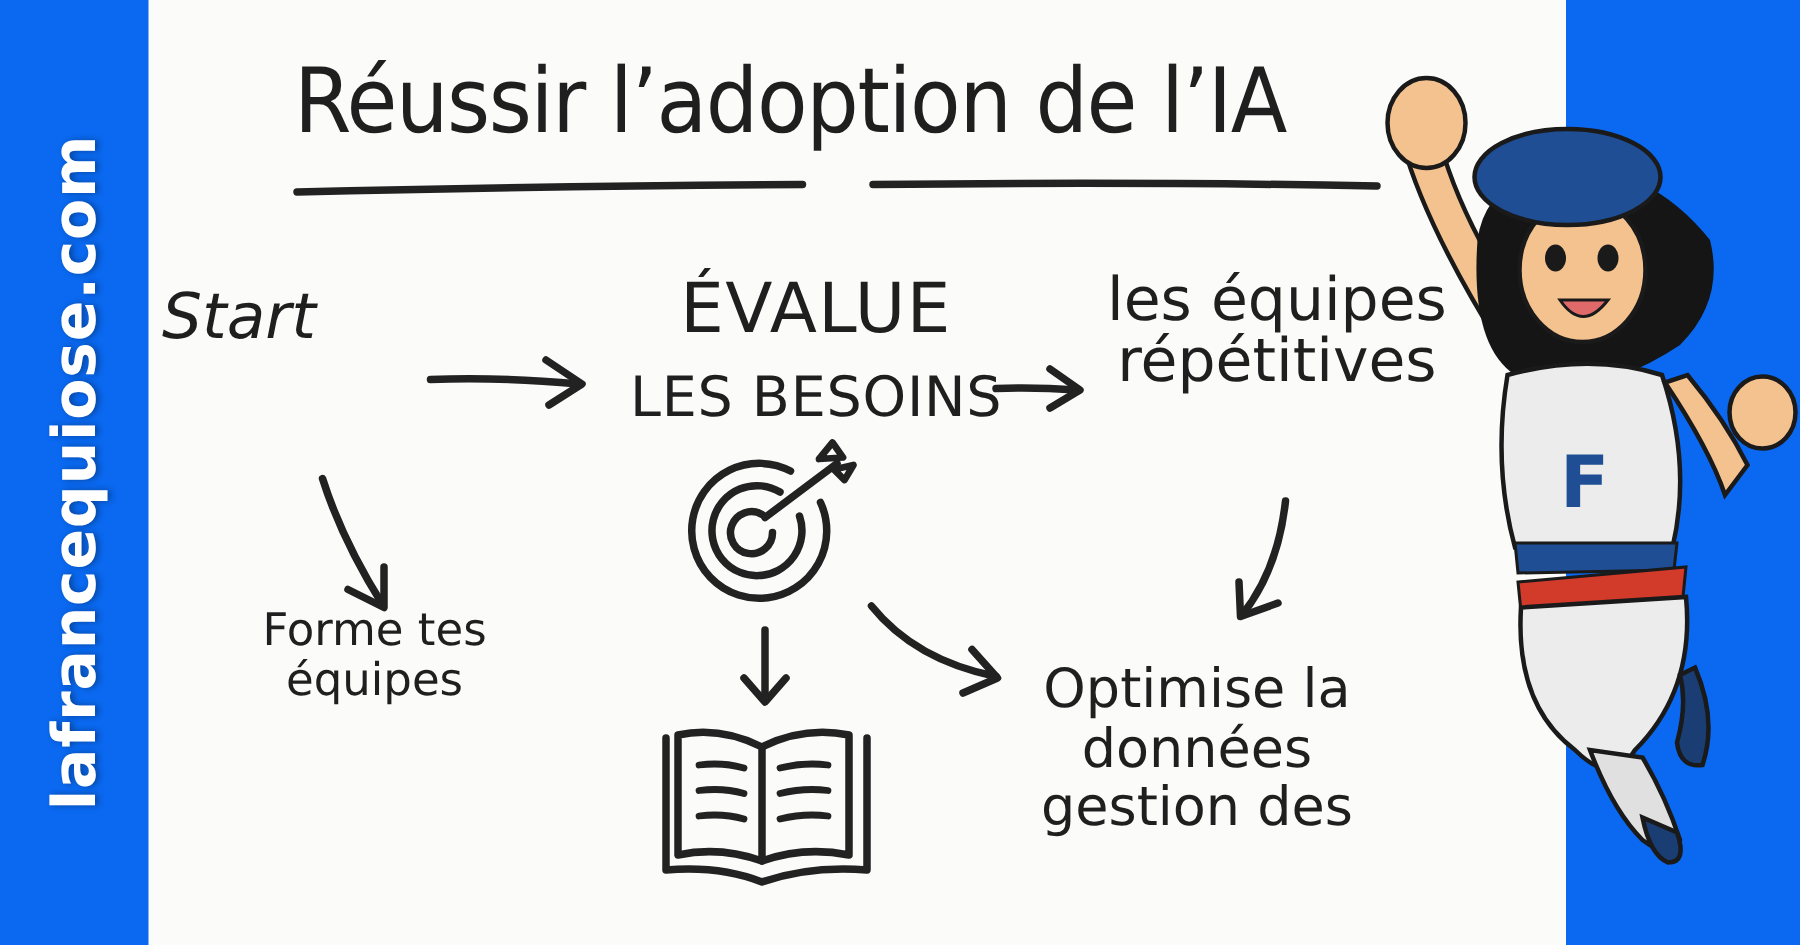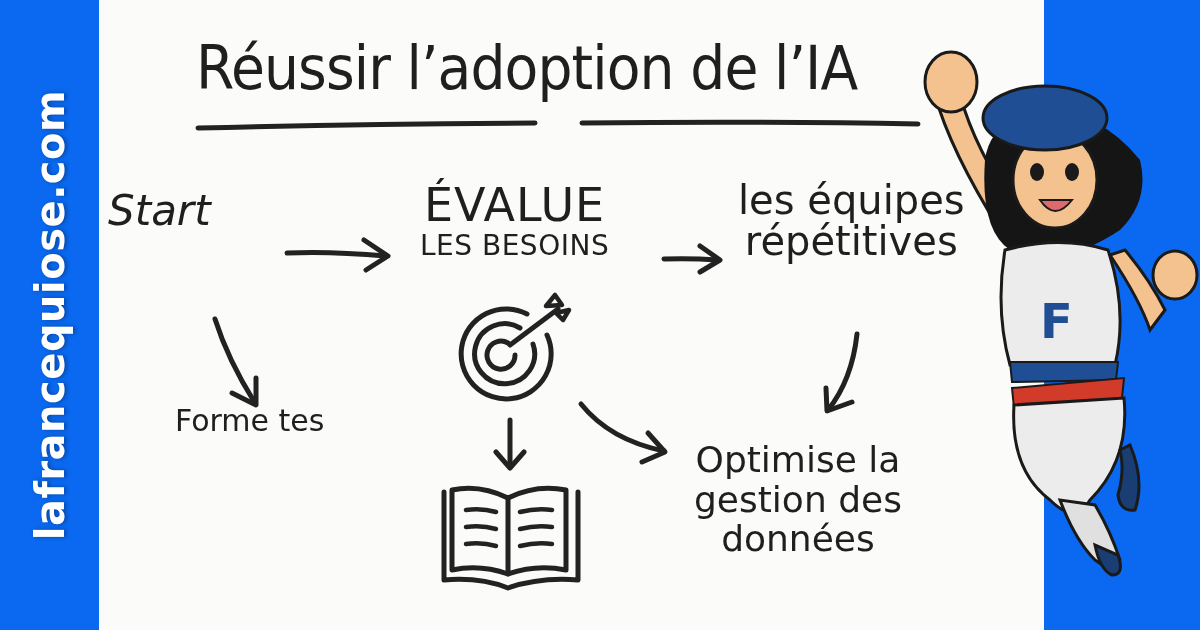--- a/index.html
+++ b/index.html
@@ -47,21 +47,21 @@
       font-family: "DejaVu Sans", sans-serif;
       font-weight: normal;
       transform: scaleX(0.92); transform-origin: left center;
     }
     .node { font-size: 42px; text-align: center; }
     .node .line { display: block; }
     .node-start { left: 108px; top: 190px; text-align: left; font-style: italic; }
     .node-start .line { text-align: center; }
     .node-evalue { left: 420px; top: 182px; }
     .node-evalue .big { font-size: 46px; letter-spacing: 1px; }
-    .node-evalue .small { font-size: 28px; letter-spacing: 0.5px; margin-top: 4px; text-align: center; }
+    .node-evalue .small { font-size: 37px; letter-spacing: 0.5px; margin-top: 18px; text-align: center; }
     .node-auto { left: 738px; top: 180px; font-size: 40px; line-height: 1.02; }
     .node-forme { left: 158px; top: 404px; font-size: 30px; line-height: 1.1; margin-left: 17px; }
     .node-optim { left: 694px; top: 440px; font-size: 36px; line-height: 1.1; }
     svg.overlay {
       position: absolute; left: 0; top: 0; width: 1200px; height: 630px;
       pointer-events: none;
     }
     .stroke { fill: none; stroke: #222; stroke-width: 5; stroke-linecap: round; stroke-linejoin: round; }
     .stroke-thin { fill: none; stroke: #222; stroke-width: 4.5; stroke-linecap: round; stroke-linejoin: round; }
   </style>
@@ -86,26 +86,27 @@
   <span class="line small">LES BESOINS</span>
 </div>
 
 <div class="hand node node-auto">
   <span class="line">les équipes</span>
   <span class="line">répétitives</span>
 </div>
 
 <div class="hand node node-forme">
   <span class="line">Forme tes</span>
+  <span class="line">équipes</span>
 </div>
 
 <div class="hand node node-optim">
   <span class="line">Optimise la</span>
+  <span class="line">données</span>
   <span class="line">gestion des</span>
-  <span class="line">données</span>
 </div>
 
 <svg class="overlay" viewBox="0 0 1200 630">
 
   <g>
     <path class="stroke" d="M198 128 Q 360 124 535 123"></path>
     <path class="stroke" d="M582 123 Q 760 121 918 124"></path>
   </g>
 
   <g>

